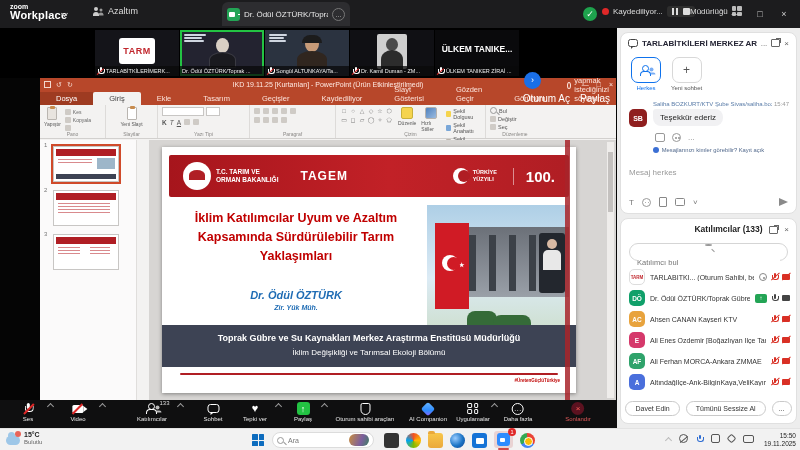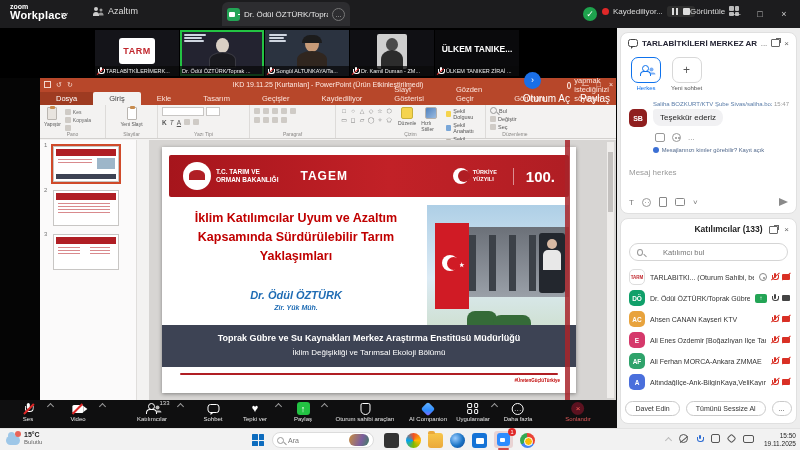--- a/index.html
+++ b/index.html
@@ -190,21 +190,21 @@
   .privdot { width:6px; height:6px; border-radius:50%; background:#3b6fd4; }
   .chatinput { position:absolute; left:8px; top:126px; right:8px; height:26px; border:none; outline:none; font-size:8px; color:#333; font-family:"Liberation Sans",sans-serif; }
   .chatinput::placeholder { color:#9a9a9a; }
   .chtools { position:absolute; left:8px; bottom:6px; right:8px; display:flex; align-items:center; gap:8px; color:#777; font-size:8px; }
   .sendbtn { margin-left:auto; width:0; height:0; border-left:9px solid #8a8a8a; border-top:4.5px solid transparent; border-bottom:4.5px solid transparent; }
   .docic { width:8px; height:10px; border:1px solid #888; border-radius:1px; }
   .shotic { width:10px; height:8px; border:1px solid #888; border-radius:1.5px; }
 
   .pttl { position:absolute; left:0; right:0; text-align:center; font-size:8.5px; font-weight:bold; color:#222; line-height:20px;padding-left:40px; }
   .phead-icons { position:absolute; right:7px; top:6px; display:flex; gap:6px; align-items:center; }
-  .searchpill { position:absolute; left:8px; top:24px; right:8px; height:18px; border:1px solid #d5d5d5; border-radius:9px; display:flex; align-items:center; padding:0 7px; gap:20px; }
+  .searchpill { position:absolute; left:8px; top:24px; right:8px; height:18px; border:1px solid #d5d5d5; border-radius:9px; display:flex; align-items:center; padding:0 7px; gap:12px;flex-direction:column; }
   .mag { width:7px; height:7px; border:1.2px solid #999; border-radius:50%; position:relative; }
   .mag::after { content:""; position:absolute; left:5px; top:5px; width:4px; height:1.2px; background:#999; transform:rotate(45deg); }
   .searchpill input { border:none; outline:none; font-size:7.5px; color:#333; width:100%; font-family:"Liberation Sans",sans-serif; }
   .prow { position:absolute; left:8px; right:6px; height:18px; display:flex; align-items:center; gap:5px; }
   .pav { width:16px; height:16px; border-radius:5px; color:#fff; font-size:6.5px; font-weight:bold; display:flex; align-items:center; justify-content:center; flex:0 0 auto; }
   .pav.tarm { background:#fff; border:1px solid #ddd; color:#c1272d; font-size:4.5px; }
   .pname { font-size:7px; color:#333; white-space:nowrap; overflow:hidden; flex:1; }
   .prow .stat { display:flex; gap:4px; align-items:center; flex:0 0 auto; }
   .micsm { position:relative; width:7px; height:9px; color:#444; }
   .micsm.red { color:#d93025; }
@@ -285,21 +285,21 @@
     <div class="sec-shield">✓</div>
     <div class="recwrap">
       <span class="recdot"></span>
       <span>Kaydediliyor...</span>
       <span class="recbtns">
         <span class="pause"></span>
         <span class="stopsq"></span>
       </span>
     </div>
     <div class="viewbtn">
-      <span>Görüntüle</span>
+      <span>Müdürlüğü</span>
       <span class="grid4">
           <i></i>
           <i></i>
           <i></i>
           <i></i>
         </span>
     </div>
     <div class="winctl">
       <div>—</div>
       <div>□</div>

